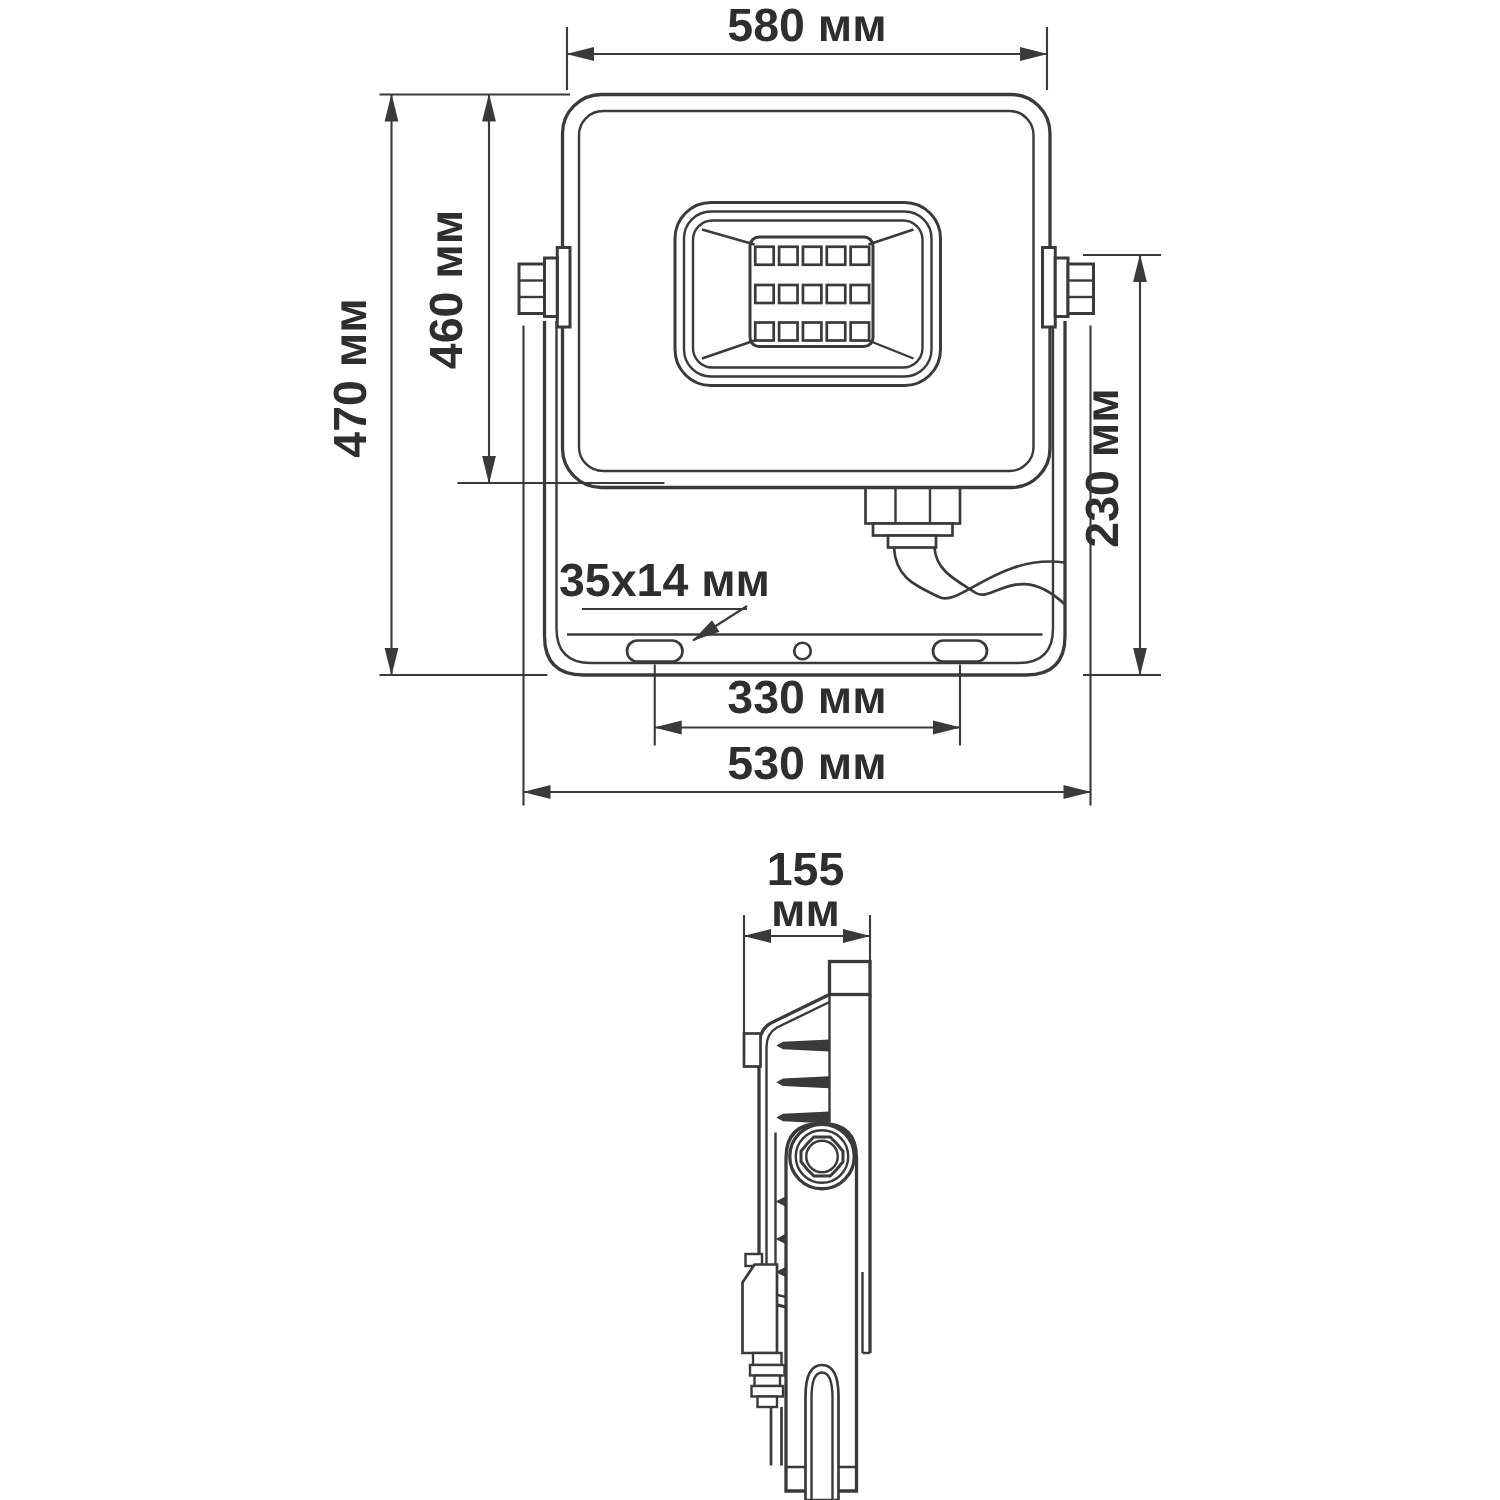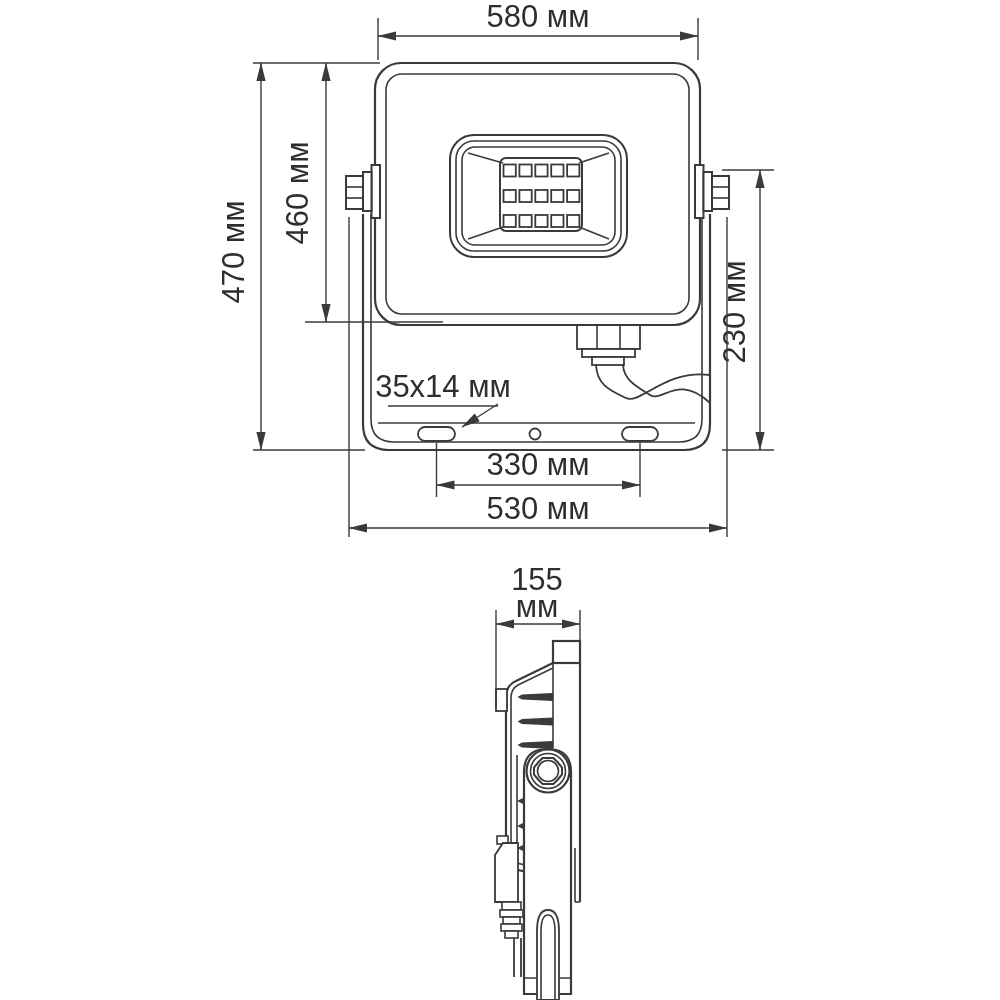--- a/index.html
+++ b/index.html
@@ -1,16 +1,16 @@
 <!DOCTYPE html>
 <html><head>
 <meta charset="utf-8">
 <style>
   html,body{margin:0;padding:0;background:#ffffff;}
-  .stage{width:1000px;height:1000px;position:relative;background:#fff;}
+  .stage{width:1000px;height:1000px;position:relative;background:#fff;font-weight:bold;}
   svg{display:block;}
   text{font-family:"Liberation Sans","DejaVu Sans",sans-serif;font-size:31px;fill:#2e2e30;}
   .ln{stroke:#3a3a3c;fill:none;}
   .w22{stroke-width:2.2;} .w2{stroke-width:2;} .w18{stroke-width:1.8;} .w16{stroke-width:1.6;}
   .dim{stroke:#3a3a3c;stroke-width:1.4;fill:none;}
   .whitefill{fill:#ffffff;stroke:#3a3a3c;}
   .dark{fill:#3a3a3c;stroke:none;}
 </style>
 </head>
 <body>

